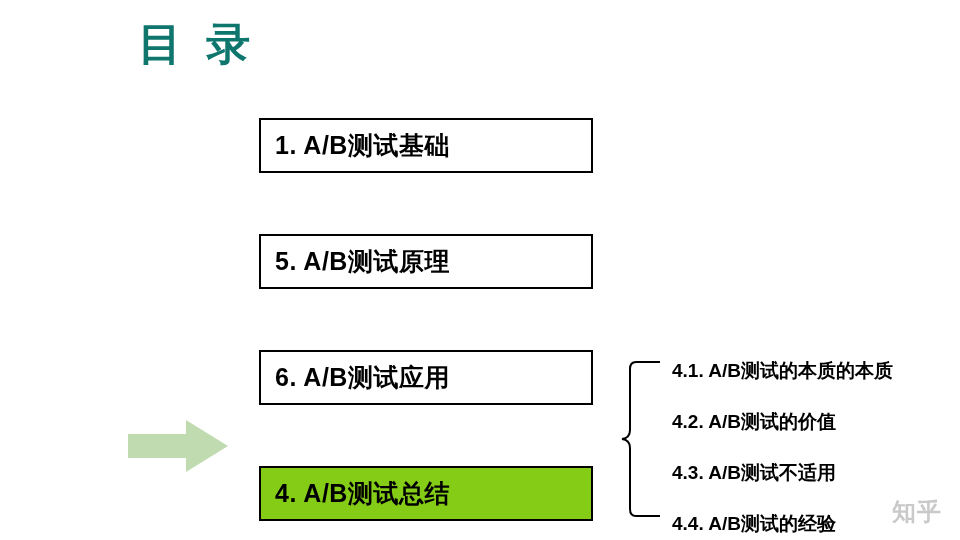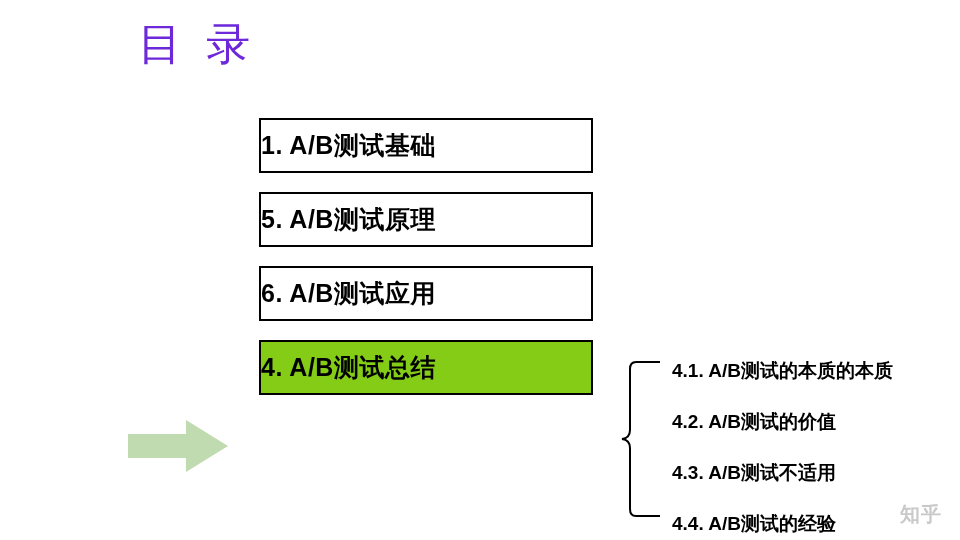--- a/index.html
+++ b/index.html
@@ -18,43 +18,44 @@
     position: relative;
     width: 960px;
     height: 540px;
     background: #ffffff;
   }
   .slide-title {
     position: absolute;
     left: 138px;
     top: 18px;
     font-size: 44px;
-    font-weight: normal;
+    font-weight: bold;
     letter-spacing: 6px;
-    color: #6d28d9;
+    color: #0f766e;
     line-height: 1.2;
   }
   .toc-list {
     position: absolute;
     left: 259px;
     top: 118px;
     width: 334px;
   }
   .toc-item {
     box-sizing: border-box;
     width: 334px;
     height: 55px;
     border: 2px solid #000000;
     background: #ffffff;
     display: flex;
     align-items: center;
+    padding-left: 14px;
     font-size: 25px;
     font-weight: bold;
     color: #000000;
-    margin-bottom: 19px;
+    margin-bottom: 61px;
     letter-spacing: 0.5px;
   }
   .toc-item.highlight {
     background: #84cc16;
   }
   .arrow {
     position: absolute;
     left: 128px;
     top: 420px;
     width: 100px;
@@ -86,21 +87,21 @@
     bottom: 12px;
     font-size: 21px;
     font-weight: bold;
     color: #c9c9c9;
     letter-spacing: 1px;
     display: flex;
     align-items: center;
     gap: 6px;
   }
   .wm-logo {
-    font-size: 20px;
+    font-size: 24px;
     font-weight: bold;
     color: #c9c9c9;
   }
 </style>
 </head>
 <body>
 
 <div class="slide">
 
   <div class="slide-title">目 录</div>

